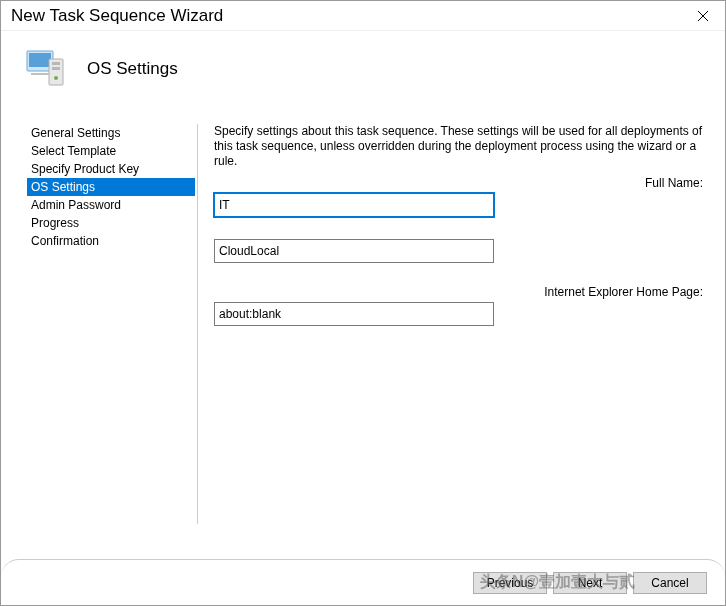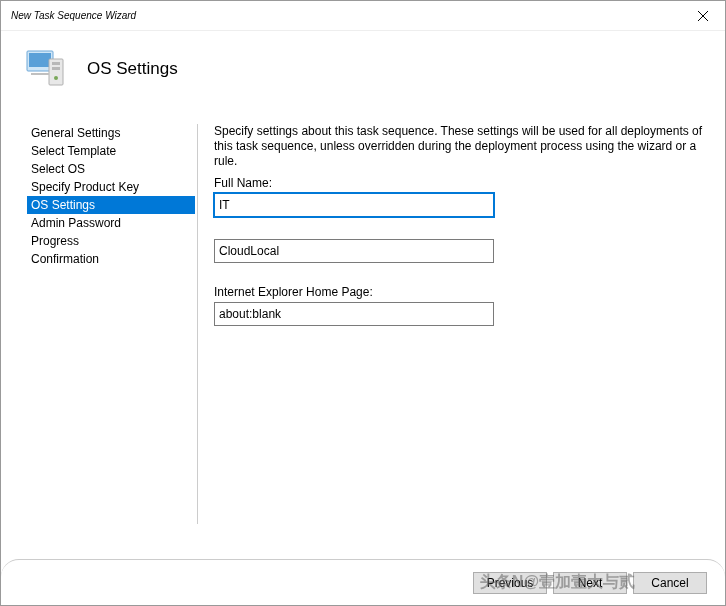--- a/index.html
+++ b/index.html
@@ -19,23 +19,22 @@
     .titlebar {
       height: 30px;
       display: flex;
       align-items: center;
       justify-content: space-between;
       padding: 0 0 0 10px;
       background: #fff;
       border-bottom: 1px solid #eee;
     }
     .titlebar-text {
-      font-size: 10px;
-      color: #000;
-      font-style: italic;
+      font-size: 17px;
+      color: #000;
     }
     .close-btn {
       width: 45px;
       height: 30px;
       display: flex;
       align-items: center;
       justify-content: center;
       cursor: pointer;
     }
     .close-btn svg {
@@ -91,20 +90,21 @@
     .intro {
       font-size: 12px;
       color: #000;
       line-height: 15px;
       margin-bottom: 7px;
     }
     .field-label {
       font-size: 12px;
       color: #000;
       margin-bottom: 3px;
+      text-align: right;
     }
     .field-input {
       width: 280px;
       height: 24px;
       border: 1px solid #7a7a7a;
       font-size: 12px;
       padding: 1px 4px;
       background: #fff;
       color: #000;
     }
@@ -176,21 +176,20 @@
       <rect x="10" y="28" width="18" height="2" fill="#c0c0c0"></rect>
     </svg>
   </div>
   <div class="header-title">OS Settings</div>
 </div>
 
 <div class="body">
   <div class="sidebar">
     <div class="sidebar-item">General Settings</div>
     <div class="sidebar-item">Select Template</div>
-    <div class="sidebar-item">Select OS</div>
     <div class="sidebar-item">Specify Product Key</div>
     <div class="sidebar-item selected">OS Settings</div>
     <div class="sidebar-item">Admin Password</div>
     <div class="sidebar-item">Progress</div>
     <div class="sidebar-item">Confirmation</div>
   </div>
 
   <div class="vline"></div>
 
   <div class="main">

